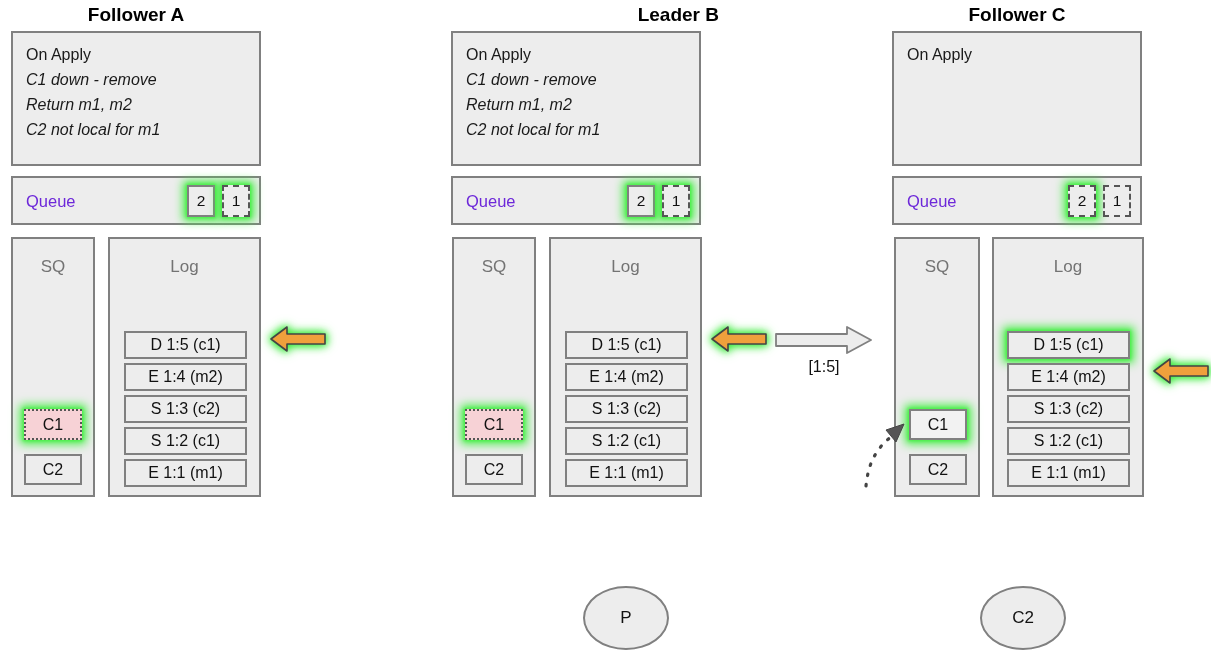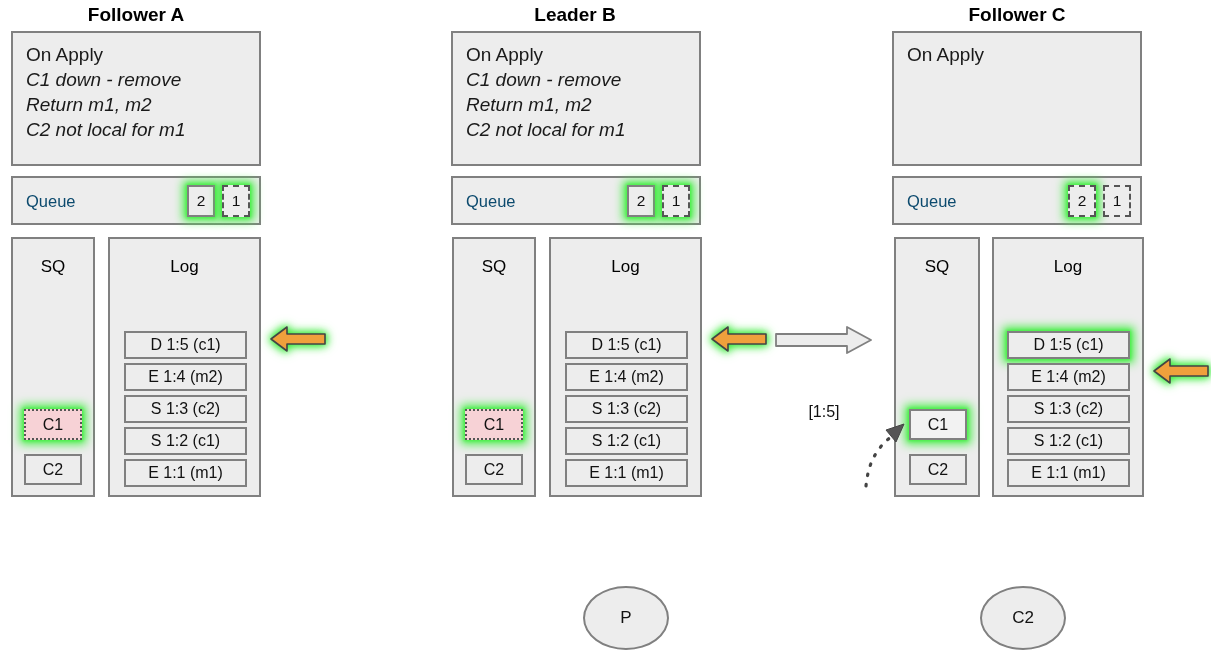--- a/index.html
+++ b/index.html
@@ -32,39 +32,39 @@
     box-sizing: border-box;
     background: #ededed;
     border: 2px solid #808080;
   }
 
   
   .apply-box {
     padding: 9px 0 0 13px;
   }
   .apply-line {
-    font-size: 19px;
+    font-size: 16px;
     line-height: 25px;
     white-space: nowrap;
     color: #1a1a1a;
   }
   .apply-line.italic { font-style: italic; }
 
   
   .queue-box {
     display: flex;
     align-items: center;
   }
   .queue-label {
     position: absolute;
     left: 13px;
     top: 50%;
     transform: translateY(-50%);
     font-size: 16.5px;
-    color: #0c4a6e;
+    color: #6d28d9;
     white-space: nowrap;
   }
   .queue-items {
     position: absolute;
     right: 9px;
     top: 50%;
     transform: translateY(-50%);
     display: flex;
     gap: 7px;
   }
@@ -84,21 +84,21 @@
   .glow { box-shadow: 0 0 9px 4px #44ee44, 0 0 3px 1px #5cf25c; }
 
   
   .stack-title {
     position: absolute;
     top: 18px;
     left: 0;
     right: 0;
     text-align: center;
     font-size: 17px;
-    color: #000000;
+    color: #737373;
   }
   .cell {
     position: absolute;
     box-sizing: border-box;
     background: #ededed;
     border: 2px solid #808080;
     font-size: 16px;
     display: flex;
     align-items: center;
     justify-content: center;
@@ -113,21 +113,20 @@
     position: absolute;
     filter: drop-shadow(0 0 5px #3ae83a) drop-shadow(0 0 3px #5cf25c);
   }
   .arrow-hollow { position: absolute; }
   .arrow-label {
     position: absolute;
     font-size: 16px;
     color: #111;
     white-space: nowrap;
     text-align: center;
-    margin-top: 45px;
   }
   .dotted-arrow { position: absolute; }
 
   
   .ellipse {
     position: absolute;
     box-sizing: border-box;
     background: #ededed;
     border: 2px solid #808080;
     border-radius: 50%;
@@ -135,21 +134,21 @@
     align-items: center;
     justify-content: center;
     font-size: 17px;
     color: #111;
   }
 </style>
 </head>
 <body>
 
 <div class="col-title" style="left:11px; top:4px; width:250px;">Follower A</div>
-<div class="col-title" style="left:450px; top:4px; width:250px;">Leader B</div>
+<div class="col-title" style="left:469px; top:4px; width:250px;text-align:right;">Leader B</div>
 <div class="col-title" style="left:892px; top:4px; width:250px;">Follower C</div>
 
 <div class="panel apply-box" style="left:11px; top:31px; width:250px; height:135px;">
   <div class="apply-line">On Apply</div>
   <div class="apply-line italic">C1 down - remove</div>
   <div class="apply-line italic">Return m1, m2</div>
   <div class="apply-line italic">C2 not local for m1</div>
 </div>
 
 <div class="panel queue-box" style="left:11px; top:176px; width:250px; height:49px;">

